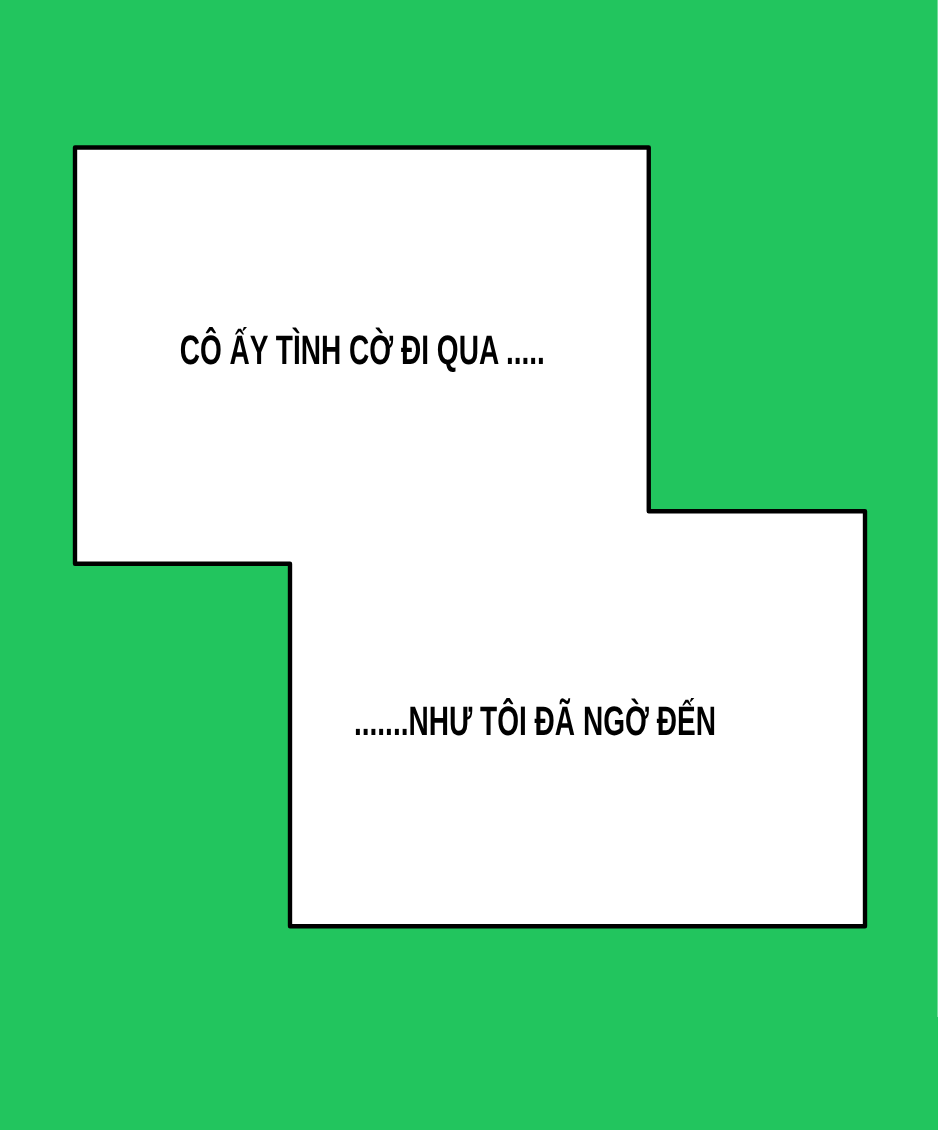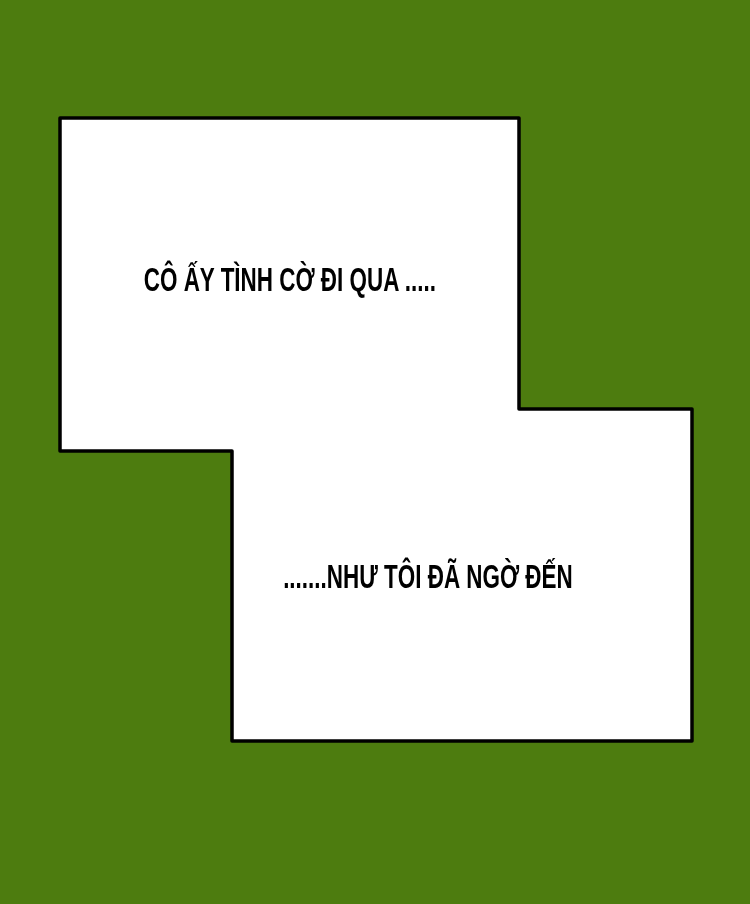--- a/index.html
+++ b/index.html
@@ -10,21 +10,21 @@
     width: 750px;
     height: 904px;
     position: relative;
     overflow: hidden;
     background: #ffffff;
     font-family: "Liberation Sans", sans-serif;
   }
   .comic-page {
     position: absolute;
     inset: 0;
-    background: #4d7c0f;
+    background: #22c55e;
   }
   .panel-outline-svg {
     position: absolute;
     left: 0;
     top: 0;
     width: 750px;
     height: 904px;
     display: block;
   }
   .caption {

